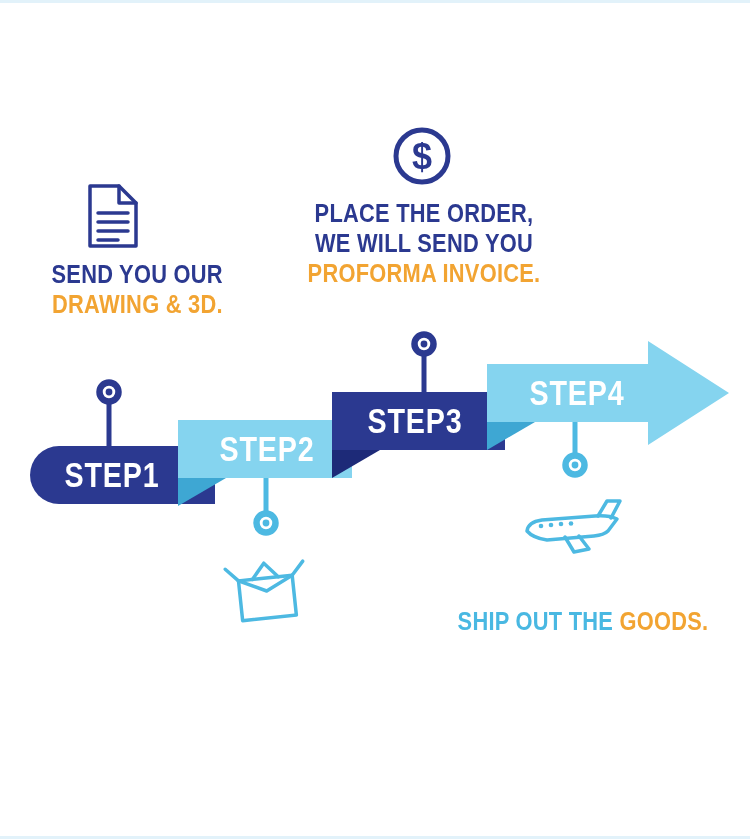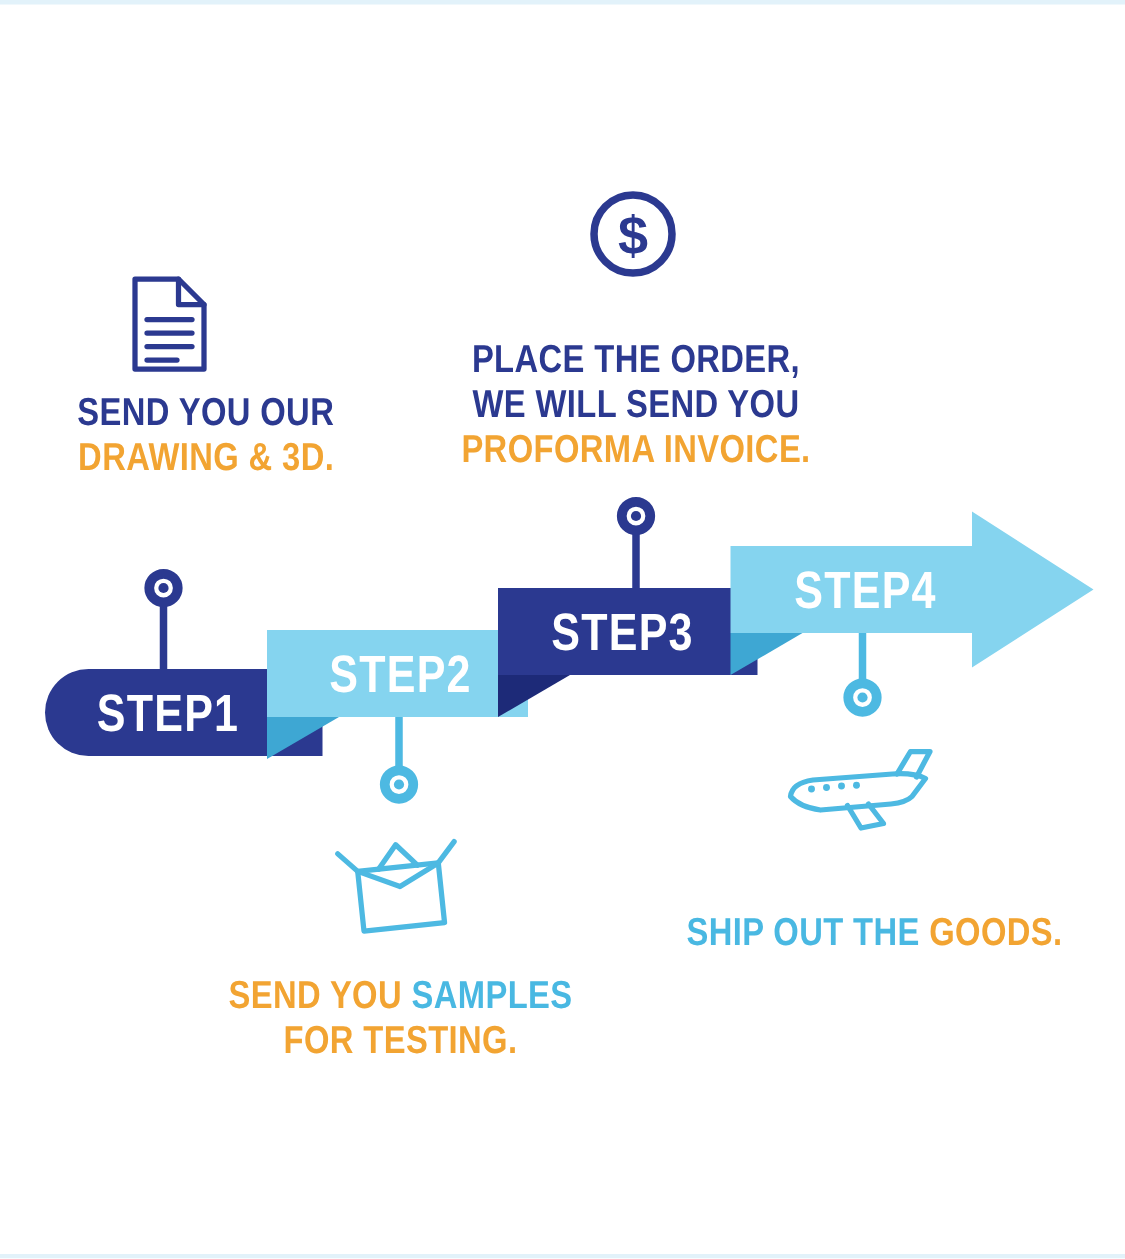--- a/index.html
+++ b/index.html
@@ -111,33 +111,26 @@
       <circle cx="-16" cy="-4" r="2.3" stroke="none" fill="#4db9e2"></circle>
       <circle cx="-6" cy="-4.5" r="2.3" stroke="none" fill="#4db9e2"></circle>
     </g>
   </svg>
 
   <div class="caption" style="left:2px; top:259px; width:240px;text-align:right;">
     <div class="cap-line c-navy">SEND YOU OUR</div>
     <div class="cap-line c-orange">DRAWING &amp; 3D.</div>
   </div>
 
-  <div class="caption" style="left:274px; top:198px; width:300px;margin-top:26px;">
+  <div class="caption" style="left:274px; top:198px; width:300px;">
     <div class="cap-line c-navy">PLACE THE ORDER,</div>
     <div class="cap-line c-navy">WE WILL SEND YOU</div>
     <div class="cap-line c-orange">PROFORMA INVOICE.</div>
   </div>
 
-  <div class="caption" style="left:107px; top:648px; width:320px;">
-    <div class="cap-line">
-      <span class="c-orange">SEND YOU</span>
-      <span class="c-cyan">SAMPLES</span>
-    </div>
-    <div class="cap-line c-orange">FOR TESTING.</div>
-  </div>
 
   <div class="caption" style="left:413px; top:606px; width:340px;">
     <div class="cap-line">
       <span class="c-cyan">SHIP OUT THE</span>
       <span class="c-orange">GOODS.</span>
     </div>
   </div>
 </div>
 
 </body></html>

